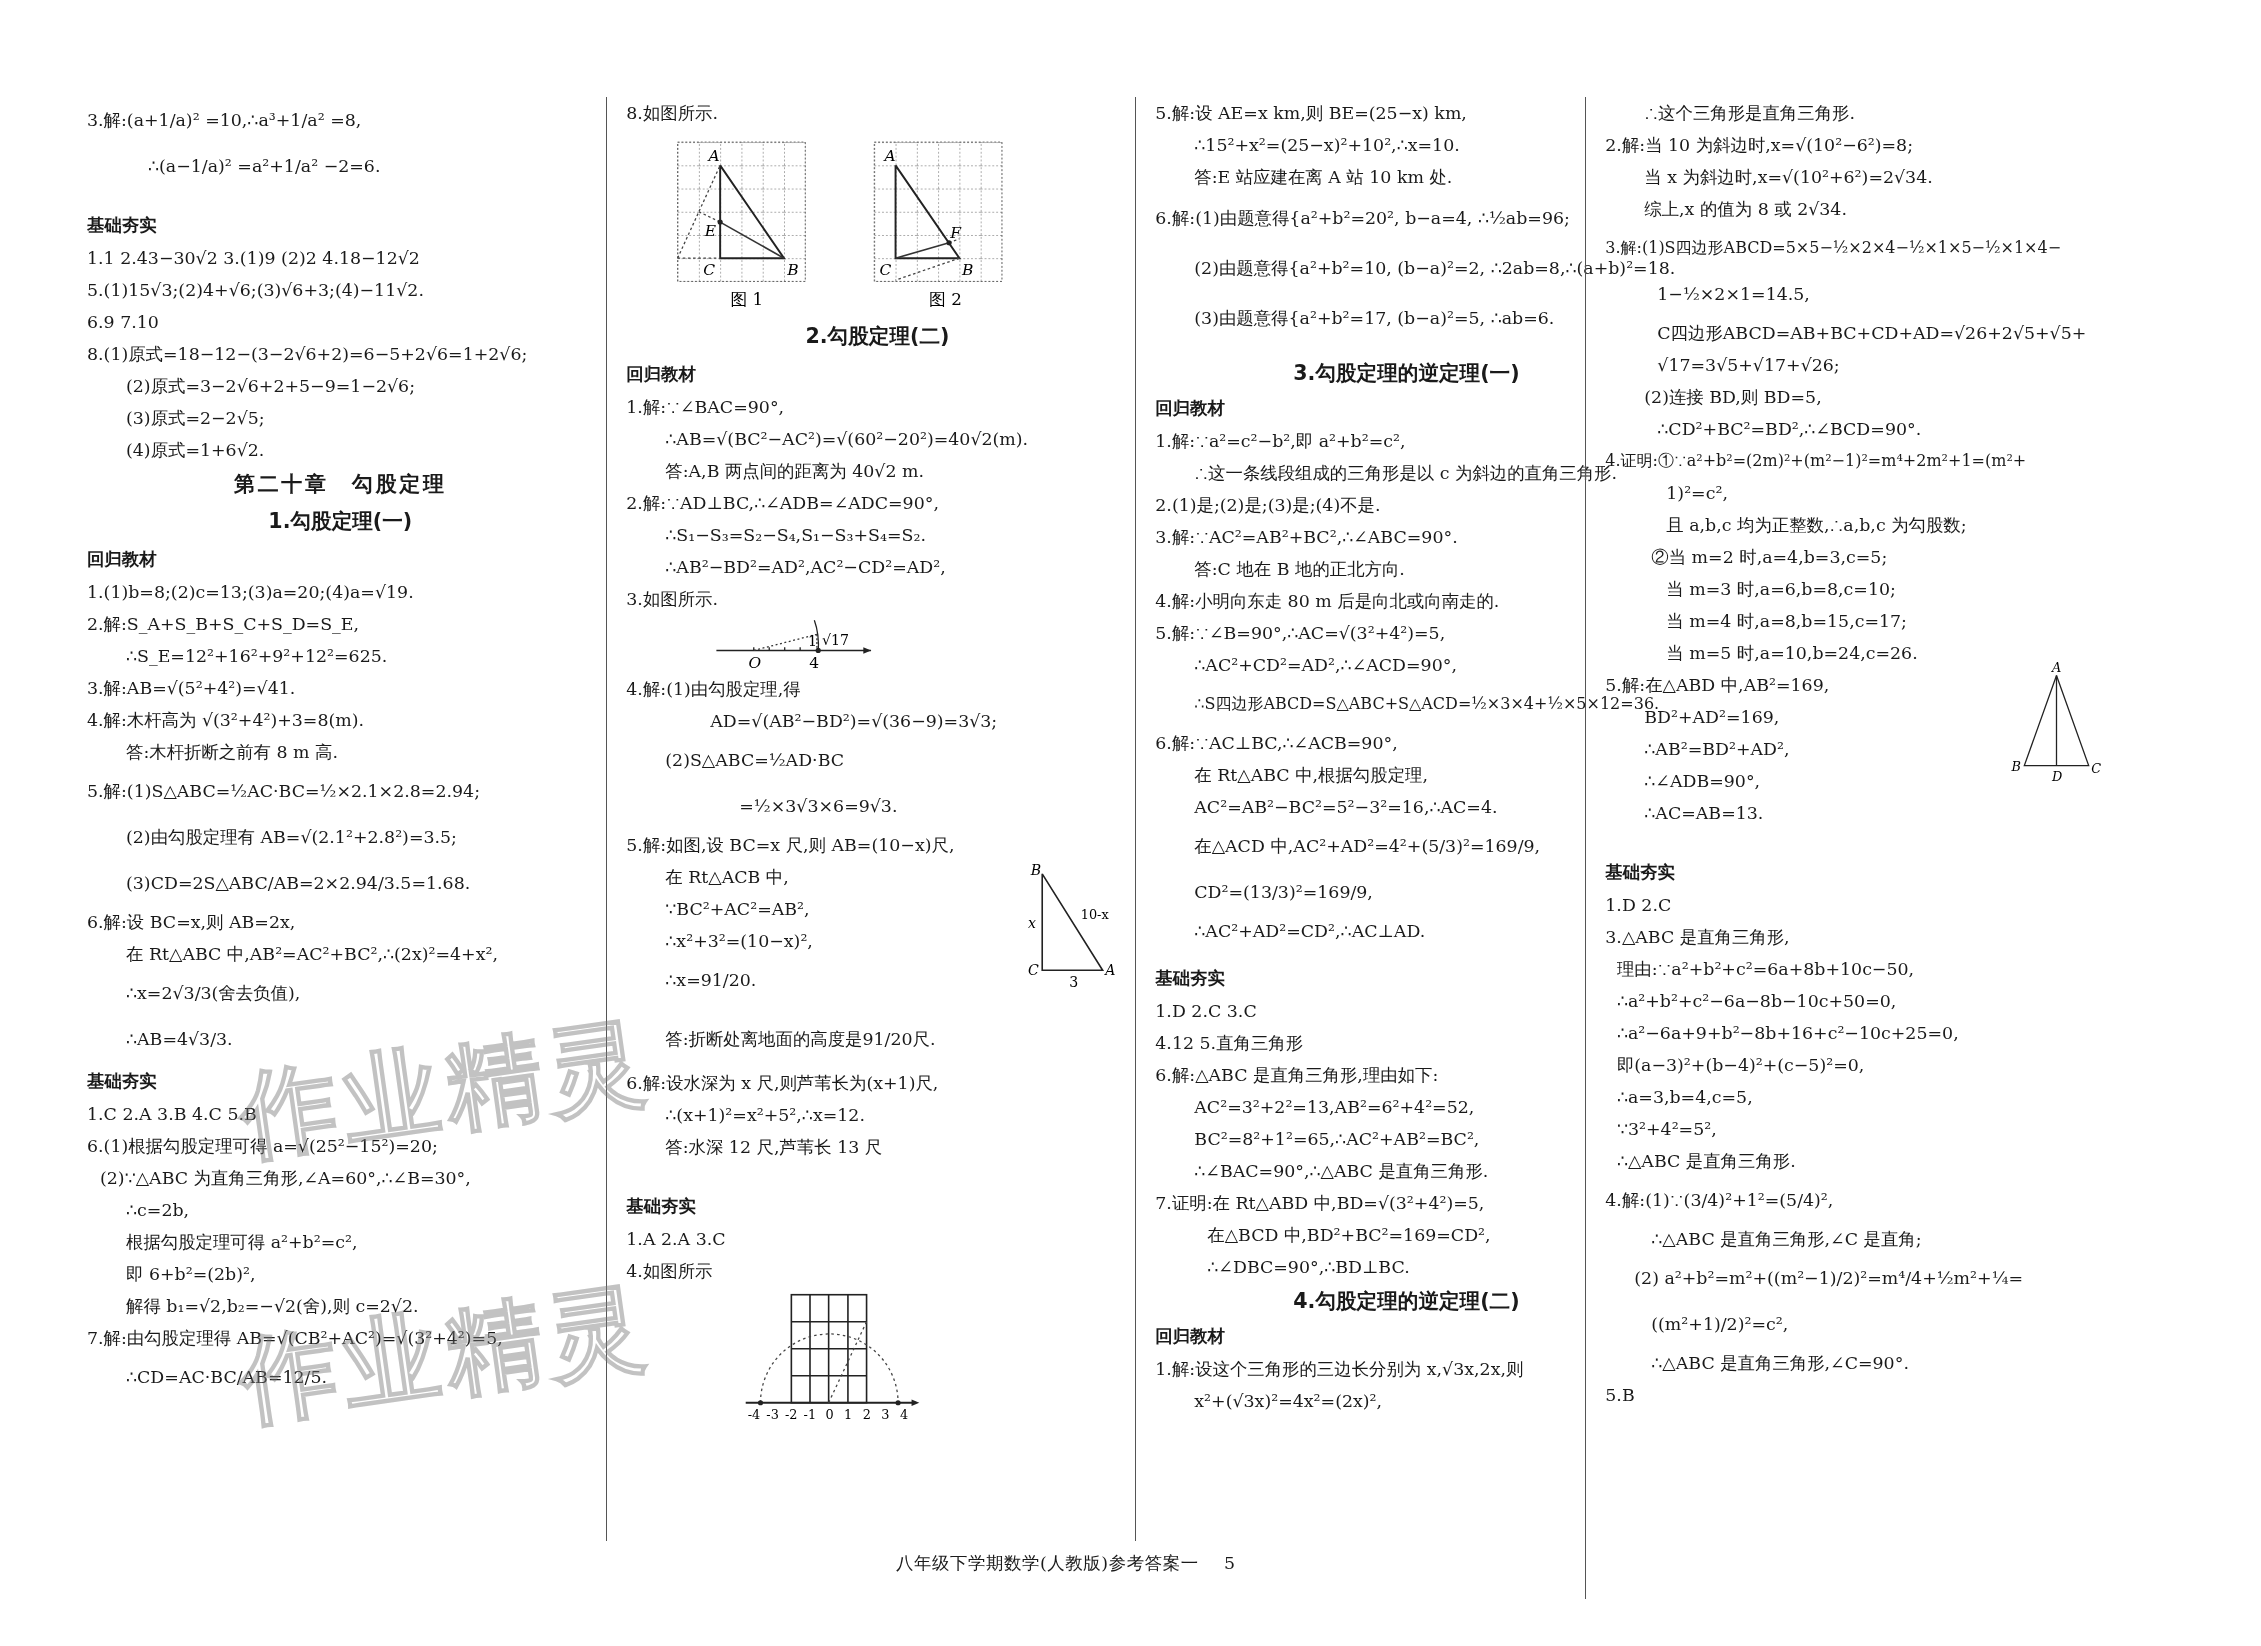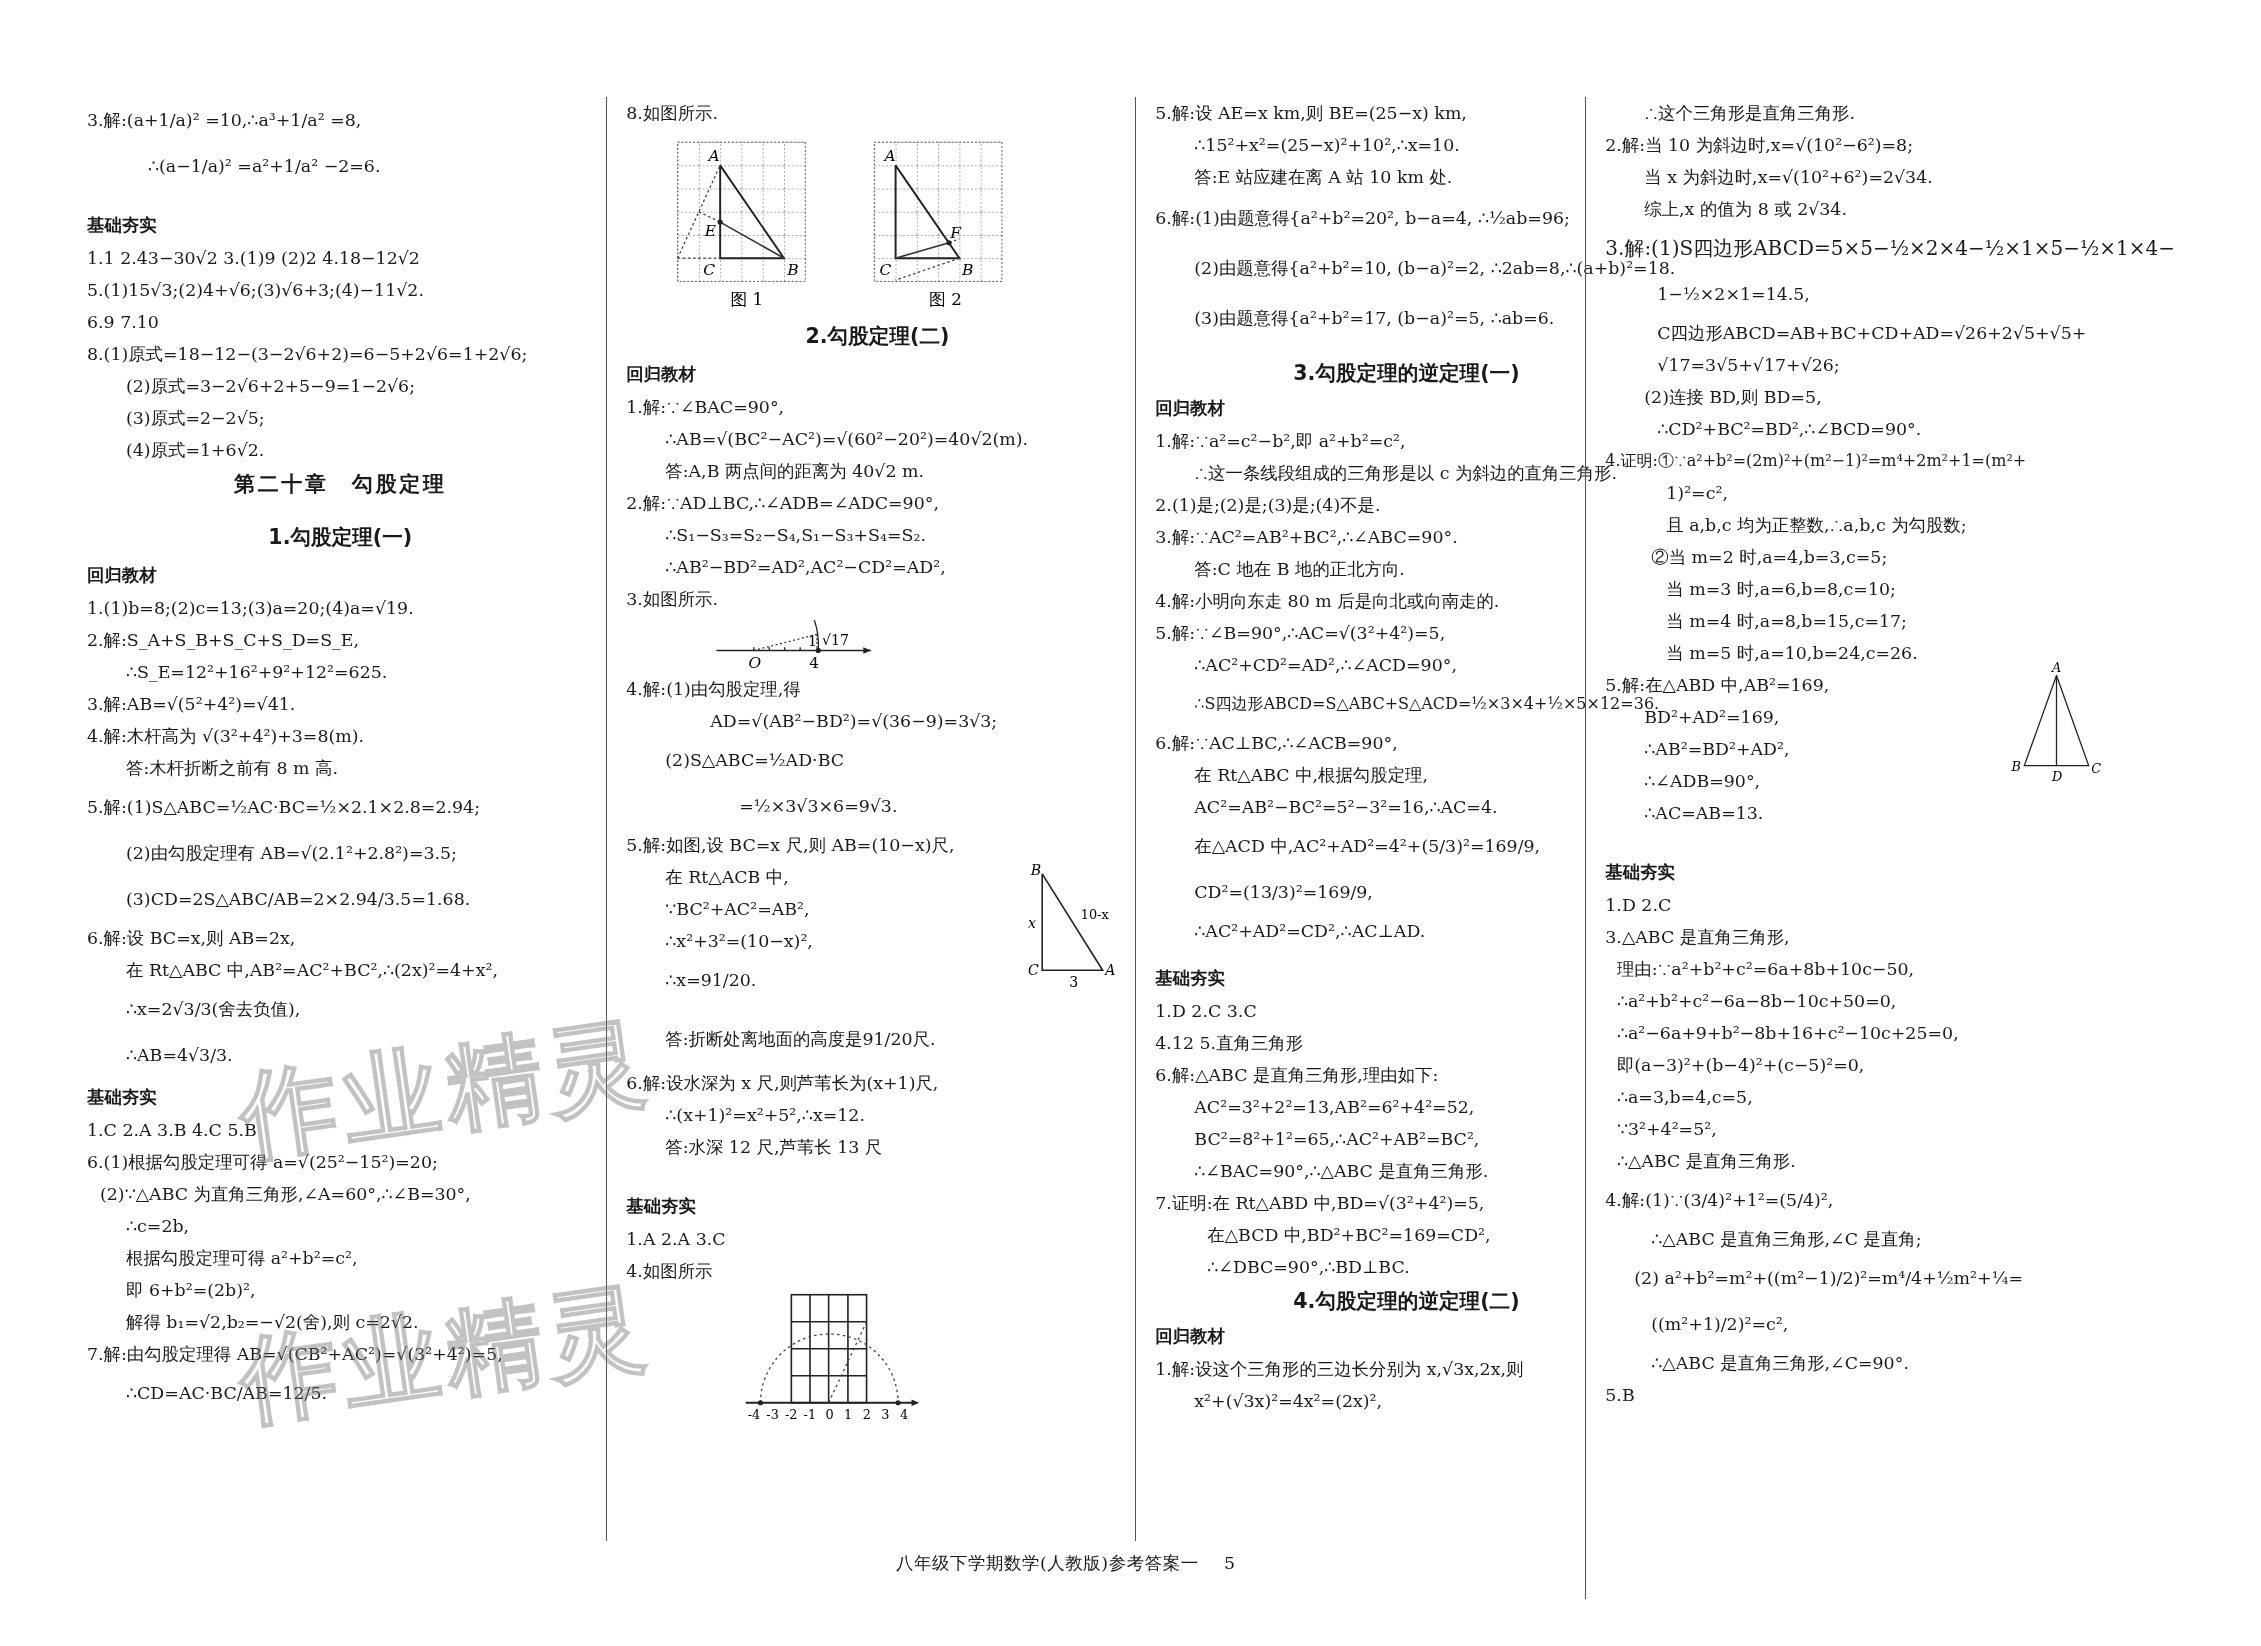--- a/index.html
+++ b/index.html
@@ -62,21 +62,21 @@
   <div class="section-label" style="margin-top:19.3px">基础夯实</div>
   <div class="line">1.1   2.43−30√2   3.(1)9   (2)2   4.18−12√2</div>
   <div class="line">5.(1)15√3;(2)4+√6;(3)√6+3;(4)−11√2.</div>
   <div class="line">6.9   7.10</div>
   <div class="line">8.(1)原式=18−12−(3−2√6+2)=6−5+2√6=1+2√6;</div>
   <div class="line ind1">(2)原式=3−2√6+2+5−9=1−2√6;</div>
   <div class="line ind1">(3)原式=2−2√5;</div>
   <div class="line ind1">(4)原式=1+6√2.</div>
 
   <div class="chapter-title">第二十章　勾股定理</div>
-  <div class="lesson-title" style="margin-top:16px">1.勾股定理(一)</div>
+  <div class="lesson-title" style="margin-top:0">1.勾股定理(一)</div>
 
   <div class="section-label" style="margin-top:2.6px">回归教材</div>
   <div class="line">1.(1)b=8;(2)c=13;(3)a=20;(4)a=√19.</div>
   <div class="line">2.解:S_A+S_B+S_C+S_D=S_E,</div>
   <div class="line ind1">∴S_E=12²+16²+9²+12²=625.</div>
   <div class="line">3.解:AB=√(5²+4²)=√41.</div>
   <div class="line">4.解:木杆高为 √(3²+4²)+3=8(m).</div>
   <div class="line ind1">答:木杆折断之前有 8 m 高.</div>
   <div class="line tall">5.解:(1)S△ABC=½AC·BC=½×2.1×2.8=2.94;</div>
   <div class="line tall ind1">(2)由勾股定理有 AB=√(2.1²+2.8²)=3.5;</div>
@@ -275,21 +275,21 @@
   <div class="section-label" style="margin-top:0">回归教材</div>
   <div class="line">1.解:设这个三角形的三边长分别为 x,√3x,2x,则</div>
   <div class="line ind1">x²+(√3x)²=4x²=(2x)²,</div>
 </div>
 
 <div class="col col-4">
   <div class="line ind1">∴这个三角形是直角三角形.</div>
   <div class="line">2.解:当 10 为斜边时,x=√(10²−6²)=8;</div>
   <div class="line ind1">当 x 为斜边时,x=√(10²+6²)=2√34.</div>
   <div class="line ind1">综上,x 的值为 8 或 2√34.</div>
-  <div class="line tall" style="font-size:20px">3.解:(1)S四边形ABCD=5×5−½×2×4−½×1×5−½×1×4−</div>
+  <div class="line tall" style="font-size:16px">3.解:(1)S四边形ABCD=5×5−½×2×4−½×1×5−½×1×4−</div>
   <div class="line tall ind2" style="padding-left:52px">1−½×2×1=14.5,</div>
   <div class="line ind2" style="padding-left:52px">C四边形ABCD=AB+BC+CD+AD=√26+2√5+√5+</div>
   <div class="line ind2" style="padding-left:52px">√17=3√5+√17+√26;</div>
   <div class="line ind1">(2)连接 BD,则 BD=5,</div>
   <div class="line ind2" style="padding-left:52px">∴CD²+BC²=BD²,∴∠BCD=90°.</div>
   <div class="line" style="font-size:16px">4.证明:①∵a²+b²=(2m)²+(m²−1)²=m⁴+2m²+1=(m²+</div>
   <div class="line ind2" style="padding-left:61px">1)²=c²,</div>
   <div class="line ind2" style="padding-left:61px">且 a,b,c 均为正整数,∴a,b,c 为勾股数;</div>
   <div class="line ind2" style="padding-left:46px">②当 m=2 时,a=4,b=3,c=5;</div>
   <div class="line ind2" style="padding-left:61px">当 m=3 时,a=6,b=8,c=10;</div>

